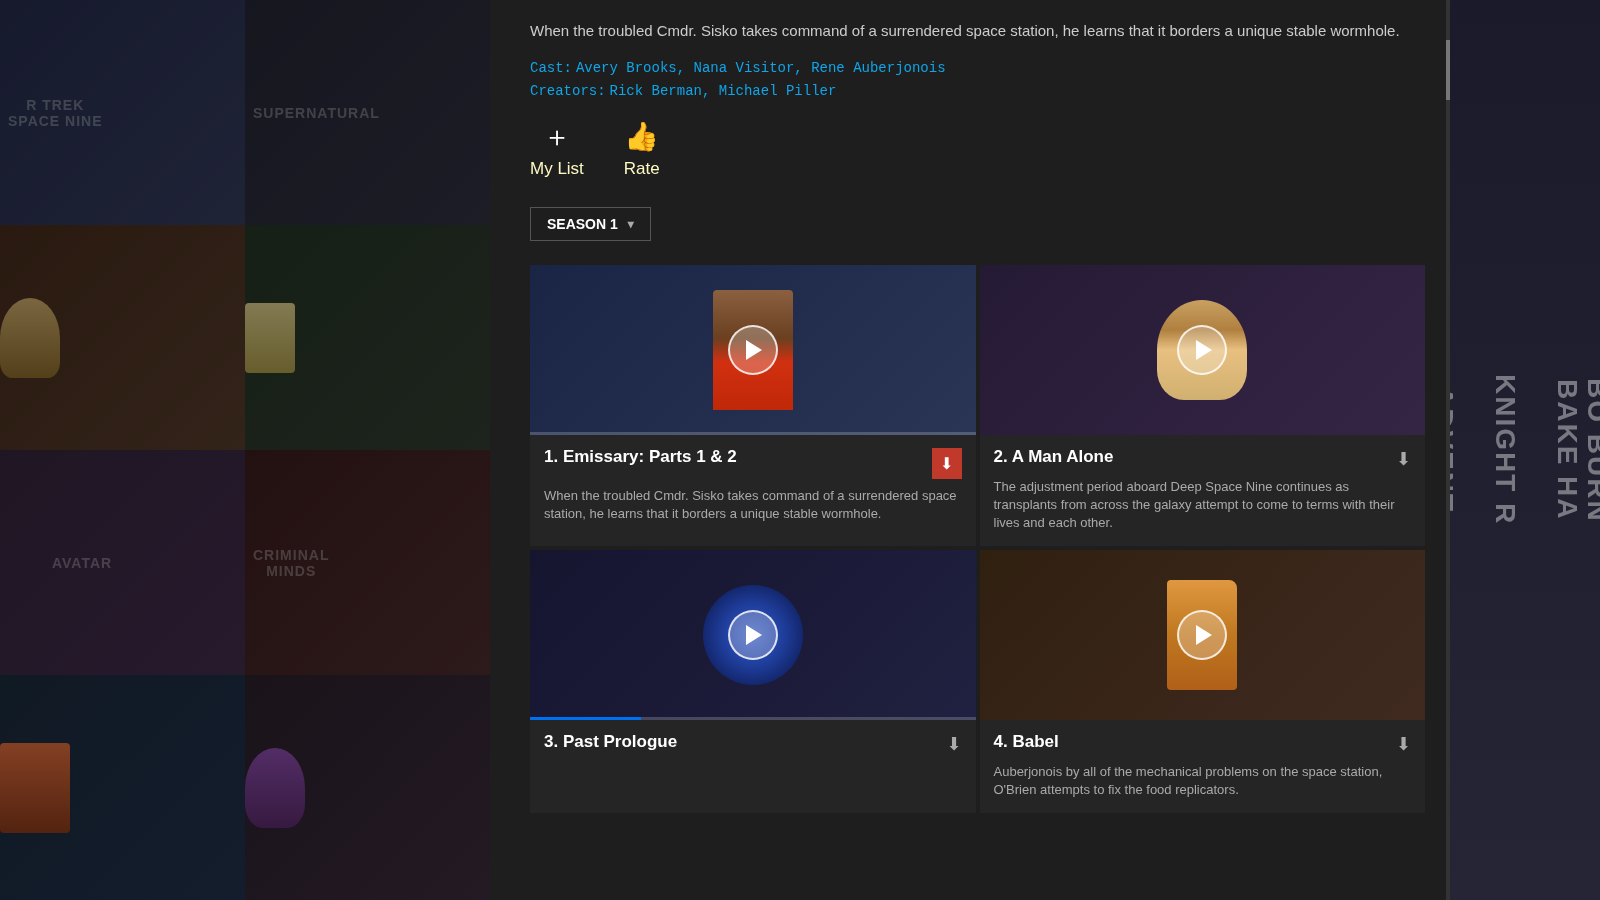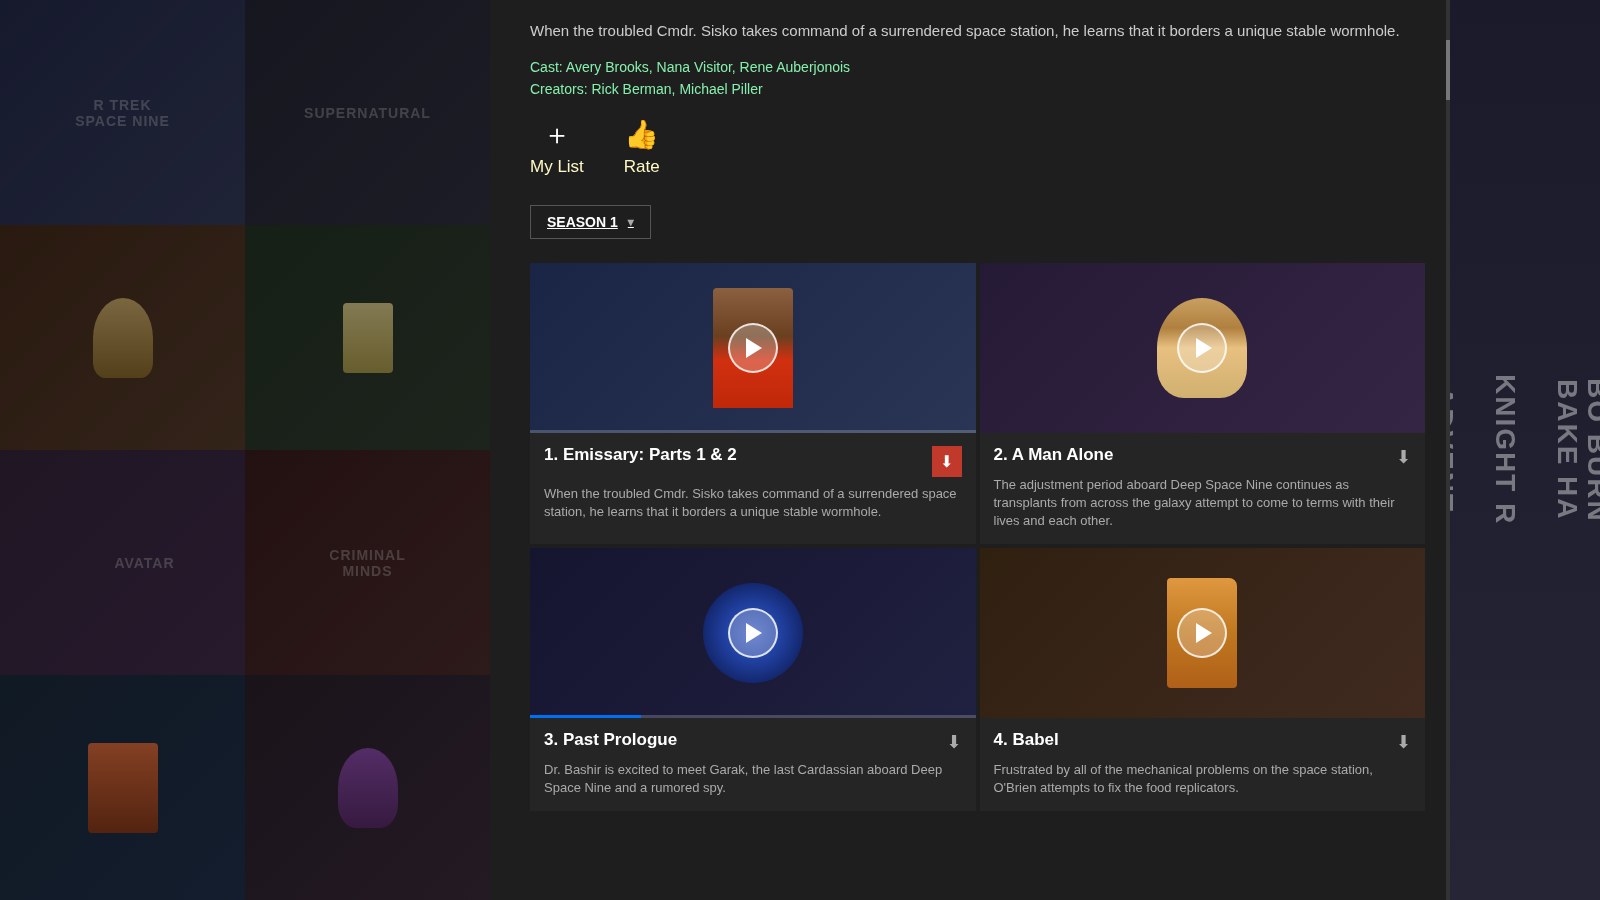--- a/index.html
+++ b/index.html
@@ -31,21 +31,20 @@
       grid-template-rows: repeat(4, 1fr);
       width: 100%;
       height: 100%;
       opacity: 0.6;
     }
 
     .bg-cell {
       background: #2a2a2a;
       display: flex;
       align-items: center;
-      justify-content: center;
       overflow: hidden;
       position: relative;
     }
 
     .bg-cell-text {
       color: rgba(255,255,255,0.3);
       font-size: 14px;
       font-weight: bold;
       text-align: center;
       text-transform: uppercase;
@@ -115,21 +114,22 @@
       margin-bottom: 16px;
     }
 
     .cast-info {
       font-size: 14px;
       color: #aaa;
       margin-bottom: 6px;
     }
 
     .cast-info span {
-      color: #86efac;
+      color: #0ea5e9;
+      font-family: Liberation Mono, monospace;
     }
 
     
     .action-buttons {
       display: flex;
       gap: 40px;
       margin: 24px 0 28px 0;
     }
 
     .action-btn {
@@ -159,21 +159,20 @@
       align-items: center;
       gap: 10px;
       border: 1px solid #555;
       padding: 8px 16px;
       font-size: 14px;
       color: #fff;
       background: transparent;
       cursor: pointer;
       margin-bottom: 24px;
       font-weight: 600;
-      text-decoration: underline;
     }
 
     .season-selector .chevron {
       font-size: 12px;
       color: #aaa;
     }
 
     
     .episodes-grid {
       display: grid;
@@ -467,39 +466,38 @@
           </div>
           <div class="progress-bar">
             <div class="progress-fill" style="width: 25%"></div>
           </div>
         </div>
         <div class="episode-info">
           <div class="episode-header">
             <span class="episode-title">3. Past Prologue</span>
             <span class="download-btn">⬇</span>
           </div>
-          <p class="episode-desc">Dr. Bashir is excited to meet Garak, the last Cardassian aboard Deep Space Nine and a rumored spy.</p>
         </div>
       </div>
 
       <div class="episode-card">
         <div class="episode-thumb thumb-ep4">
           <div class="thumb-visual">
             <div class="silhouette-ep4"></div>
           </div>
           <div class="play-btn">
             <div class="play-triangle"></div>
           </div>
         </div>
         <div class="episode-info">
           <div class="episode-header">
             <span class="episode-title">4. Babel</span>
             <span class="download-btn">⬇</span>
           </div>
-          <p class="episode-desc">Frustrated by all of the mechanical problems on the space station, O'Brien attempts to fix the food replicators.</p>
+          <p class="episode-desc">Auberjonois by all of the mechanical problems on the space station, O'Brien attempts to fix the food replicators.</p>
         </div>
       </div>
 
     </div>
   </div>
 
   <div class="scroll-indicator">
     <div class="scroll-thumb"></div>
   </div>
 </div>

